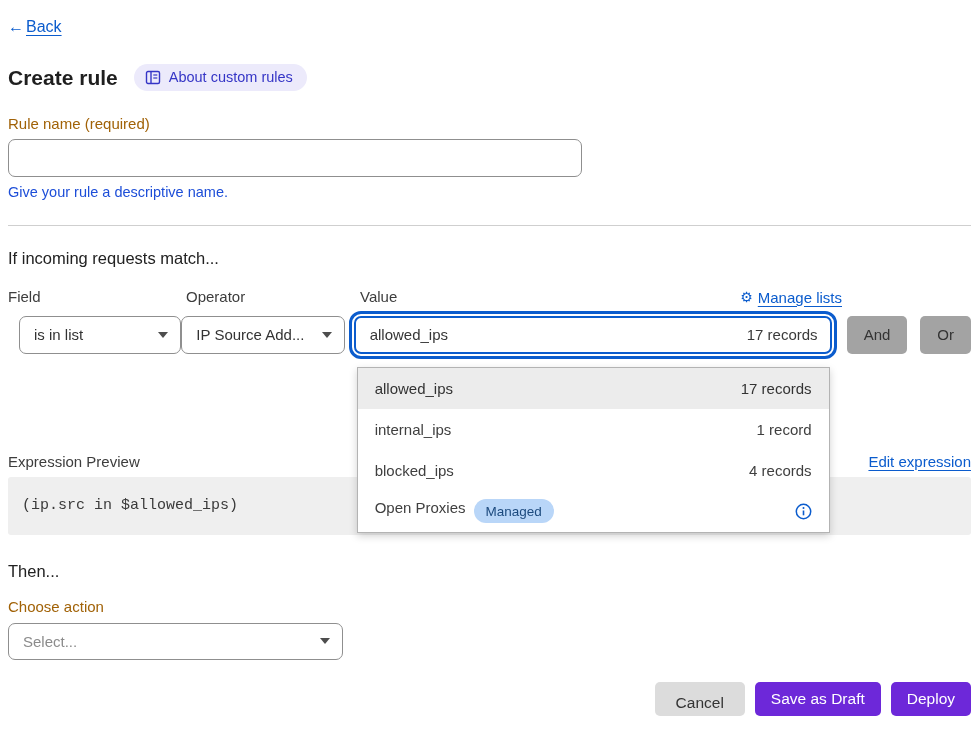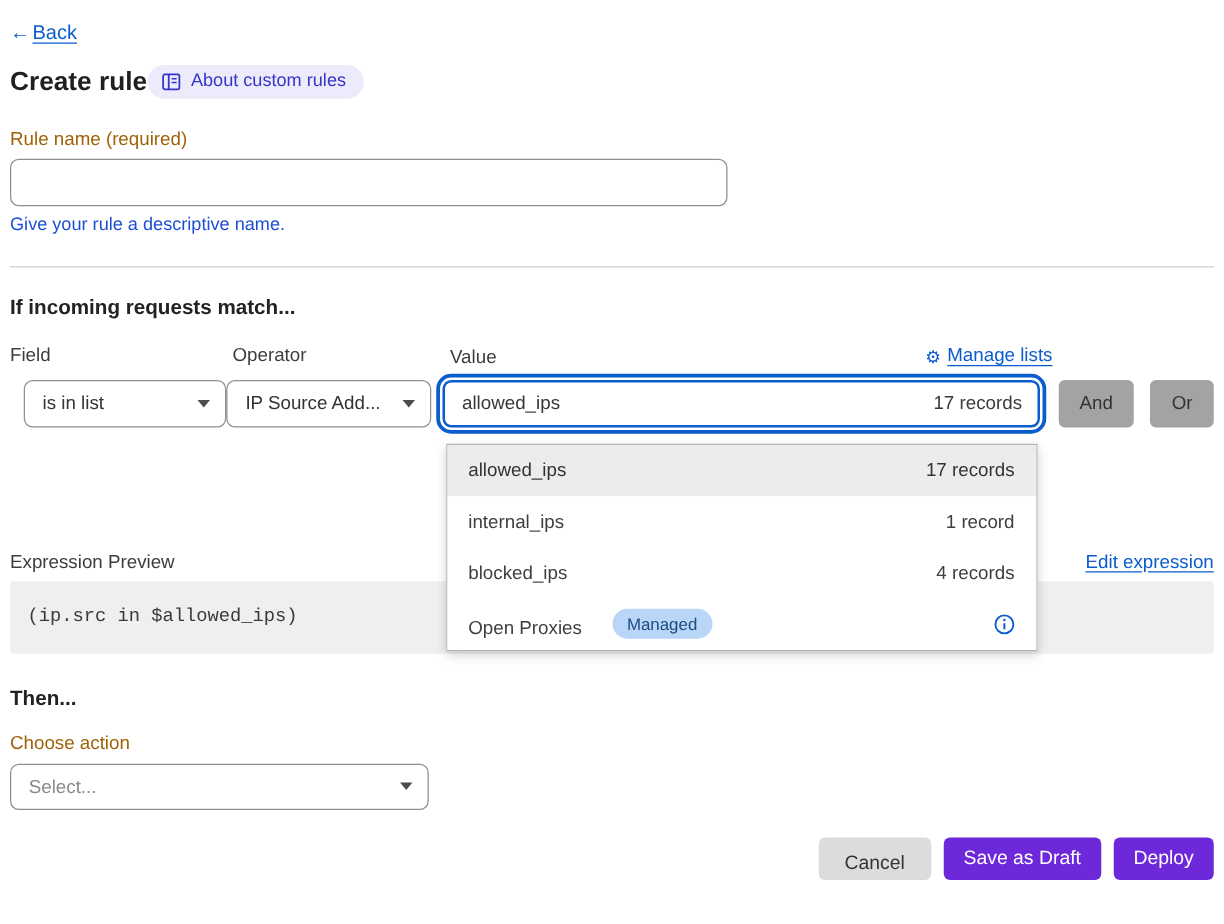--- a/index.html
+++ b/index.html
@@ -15,21 +15,21 @@
   .page { position: relative; padding: 16px 8px 0 8px; width: 979px; height: 739px; }
 
   a, .link { color: #0b5ccd; text-decoration: none; cursor: pointer; }
   .underlined { text-decoration: underline; text-underline-offset: 3px; }
 
   
   .back-row { margin-top: 2px; font-size: 16px; }
   .back-arrow { color: #0b5ccd; margin-right: 2px; text-decoration: none; display: inline-block; }
 
   
-  .title-row { margin-top: 16px; display: flex; align-items: center; }
+  .title-row { margin-top: 28px; display: flex; align-items: center; gap: 16px; }
   .page-title { font-size: 21px; font-weight: bold; color: #1f1f1f; margin: 0; }
   .about-badge {
     display: inline-flex; align-items: center; gap: 8px;
     background: #eceafb; color: #3535c6;
     border-radius: 14px; padding: 5px 14px 6px 11px;
     font-size: 14.5px; cursor: pointer;
   }
   .about-badge svg { display: block; }
 
   
@@ -38,21 +38,21 @@
     margin-top: 7px; width: 574px; height: 38px;
     border: 1px solid #8f8f8f; border-radius: 7px;
     font-size: 15px; padding: 0 12px; color: #333;
     font-family: "Liberation Sans", sans-serif;
     display: block; background: #fff;
   }
   .help-text { margin-top: 7px; font-size: 14.5px; color: #1d4ed8; }
 
   .divider { border: none; border-top: 1px solid #cfcfcf; margin: 25px 0 0 0; }
 
-  .section-heading { margin-top: 23px; font-size: 16.5px; font-weight: bold; color: #222; }
+  .section-heading { margin-top: 23px; font-size: 16.5px; font-weight: normal; color: #222; }
 
   
   .controls { margin-top: 20px; position: relative; }
   .controls-labels { display: flex; font-size: 15px; color: #3d3d3d; }
   .col-field { width: 178px; }
   .col-operator { width: 174px; }
   .col-value { width: 482px; display: flex; justify-content: space-between; align-items: baseline; }
   .manage-lists { font-size: 15px; display: inline-flex; align-items: center; gap: 5px; }
   .gear-glyph { font-size: 14px; text-decoration: none; }
 
@@ -94,21 +94,21 @@
     background: #fff; border: 1px solid #b3b3b3;
     box-shadow: 0 3px 8px rgba(0,0,0,0.18);
     z-index: 20;
   }
   .dropdown-row {
     height: 41px; display: flex; align-items: center;
     justify-content: space-between; padding: 0 17px;
     font-size: 15px; color: #3f3f3f; cursor: pointer; background: #fff;
   }
   .dropdown-row.active { background: #ececec; color: #333; }
-  .row-left { display: flex; align-items: flex-end; gap: 24px; }
+  .row-left { display: flex; align-items: flex-start; gap: 8px; }
   .managed-pill {
     background: #b9d6f8; color: #1c4a7e;
     border-radius: 12px; padding: 5px 12px 4px 12px; font-size: 13.5px;
   }
   .info-icon { display: flex; align-items: center; cursor: pointer; }
 
   
   .expr-header { margin-top: 99px; display: flex; justify-content: space-between; align-items: baseline; }
   .expr-label { font-size: 15px; color: #3d3d3d; }
   .edit-expression { font-size: 15px; }

